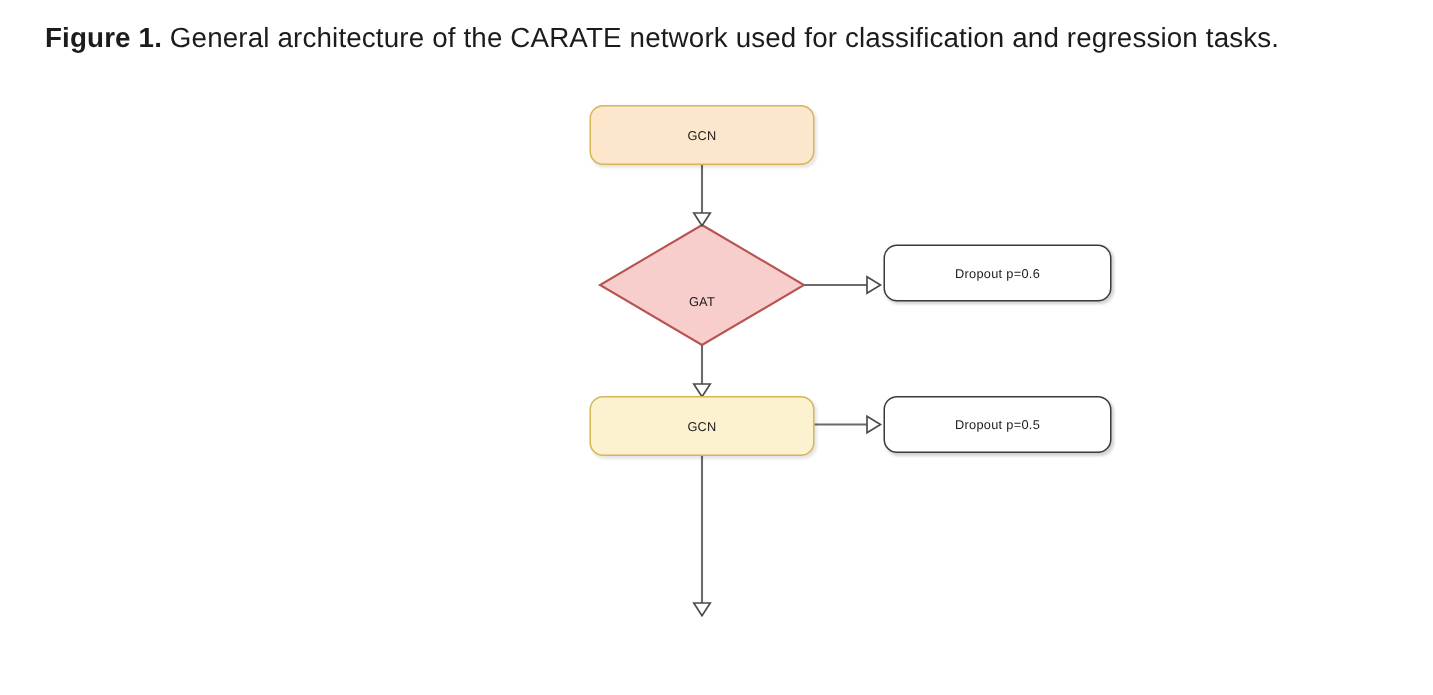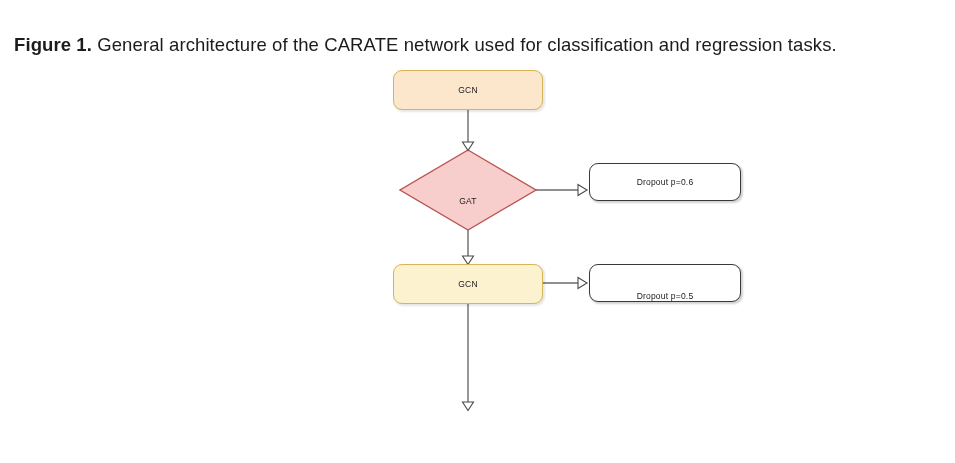--- a/index.html
+++ b/index.html
@@ -12,28 +12,27 @@
     height: 463px;
     position: relative;
     overflow: hidden;
     font-family: "Liberation Sans", sans-serif;
     color: #1a1a1a;
   }
 
   
   #figure-caption {
     position: absolute;
-    left: 14px;
+    left: 30px;
     top: 12px;
     font-size: 18.5px;
     line-height: 26px;
     letter-spacing: 0.1px;
     color: #1c1c1c;
     white-space: nowrap;
-    margin-top: 20px;
   }
   #figure-caption .cap-label {
     font-weight: bold;
   }
   #figure-caption .cap-text {
     font-weight: normal;
   }
 
   
   #diagram {
@@ -127,21 +126,20 @@
     border-radius: 9px;
     box-shadow: 1.5px 1.5px 2px rgba(0,0,0,0.18);
   }
   #node-dropout-1 {
     left: 589px;
     top: 113px;
   }
   #node-dropout-2 {
     left: 589px;
     top: 214px;
-    align-items: flex-end;
   }
 </style>
 </head>
 <body>
 
 <div id="figure-caption">
   <span class="cap-label">Figure 1.</span><span class="cap-text"> General architecture of the CARATE network used for classification and regression tasks.</span>
 </div>
 
 <div id="diagram">

